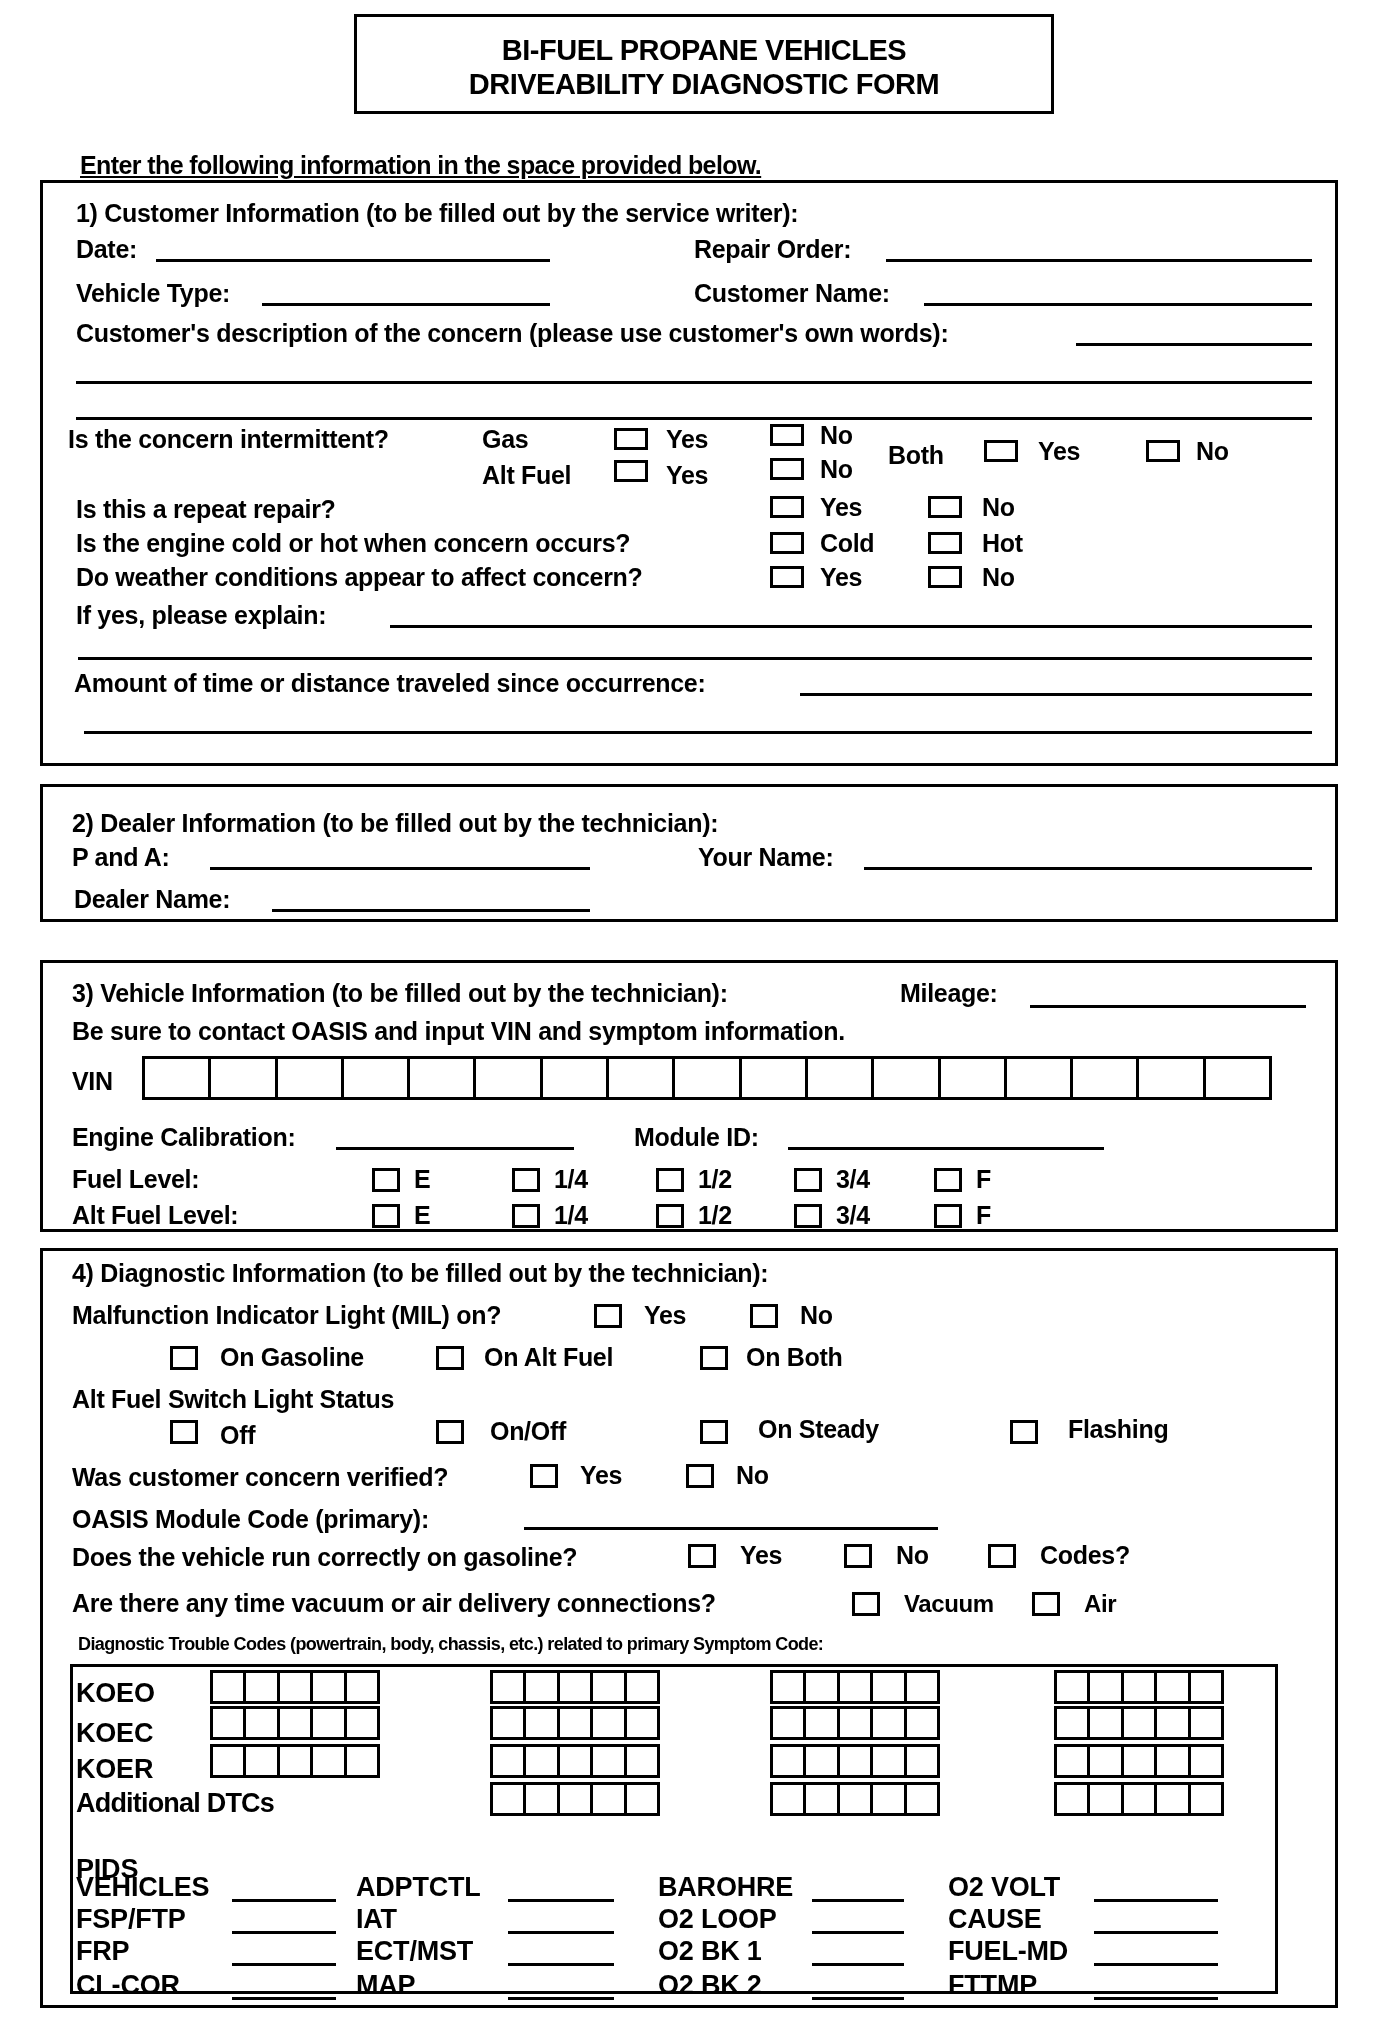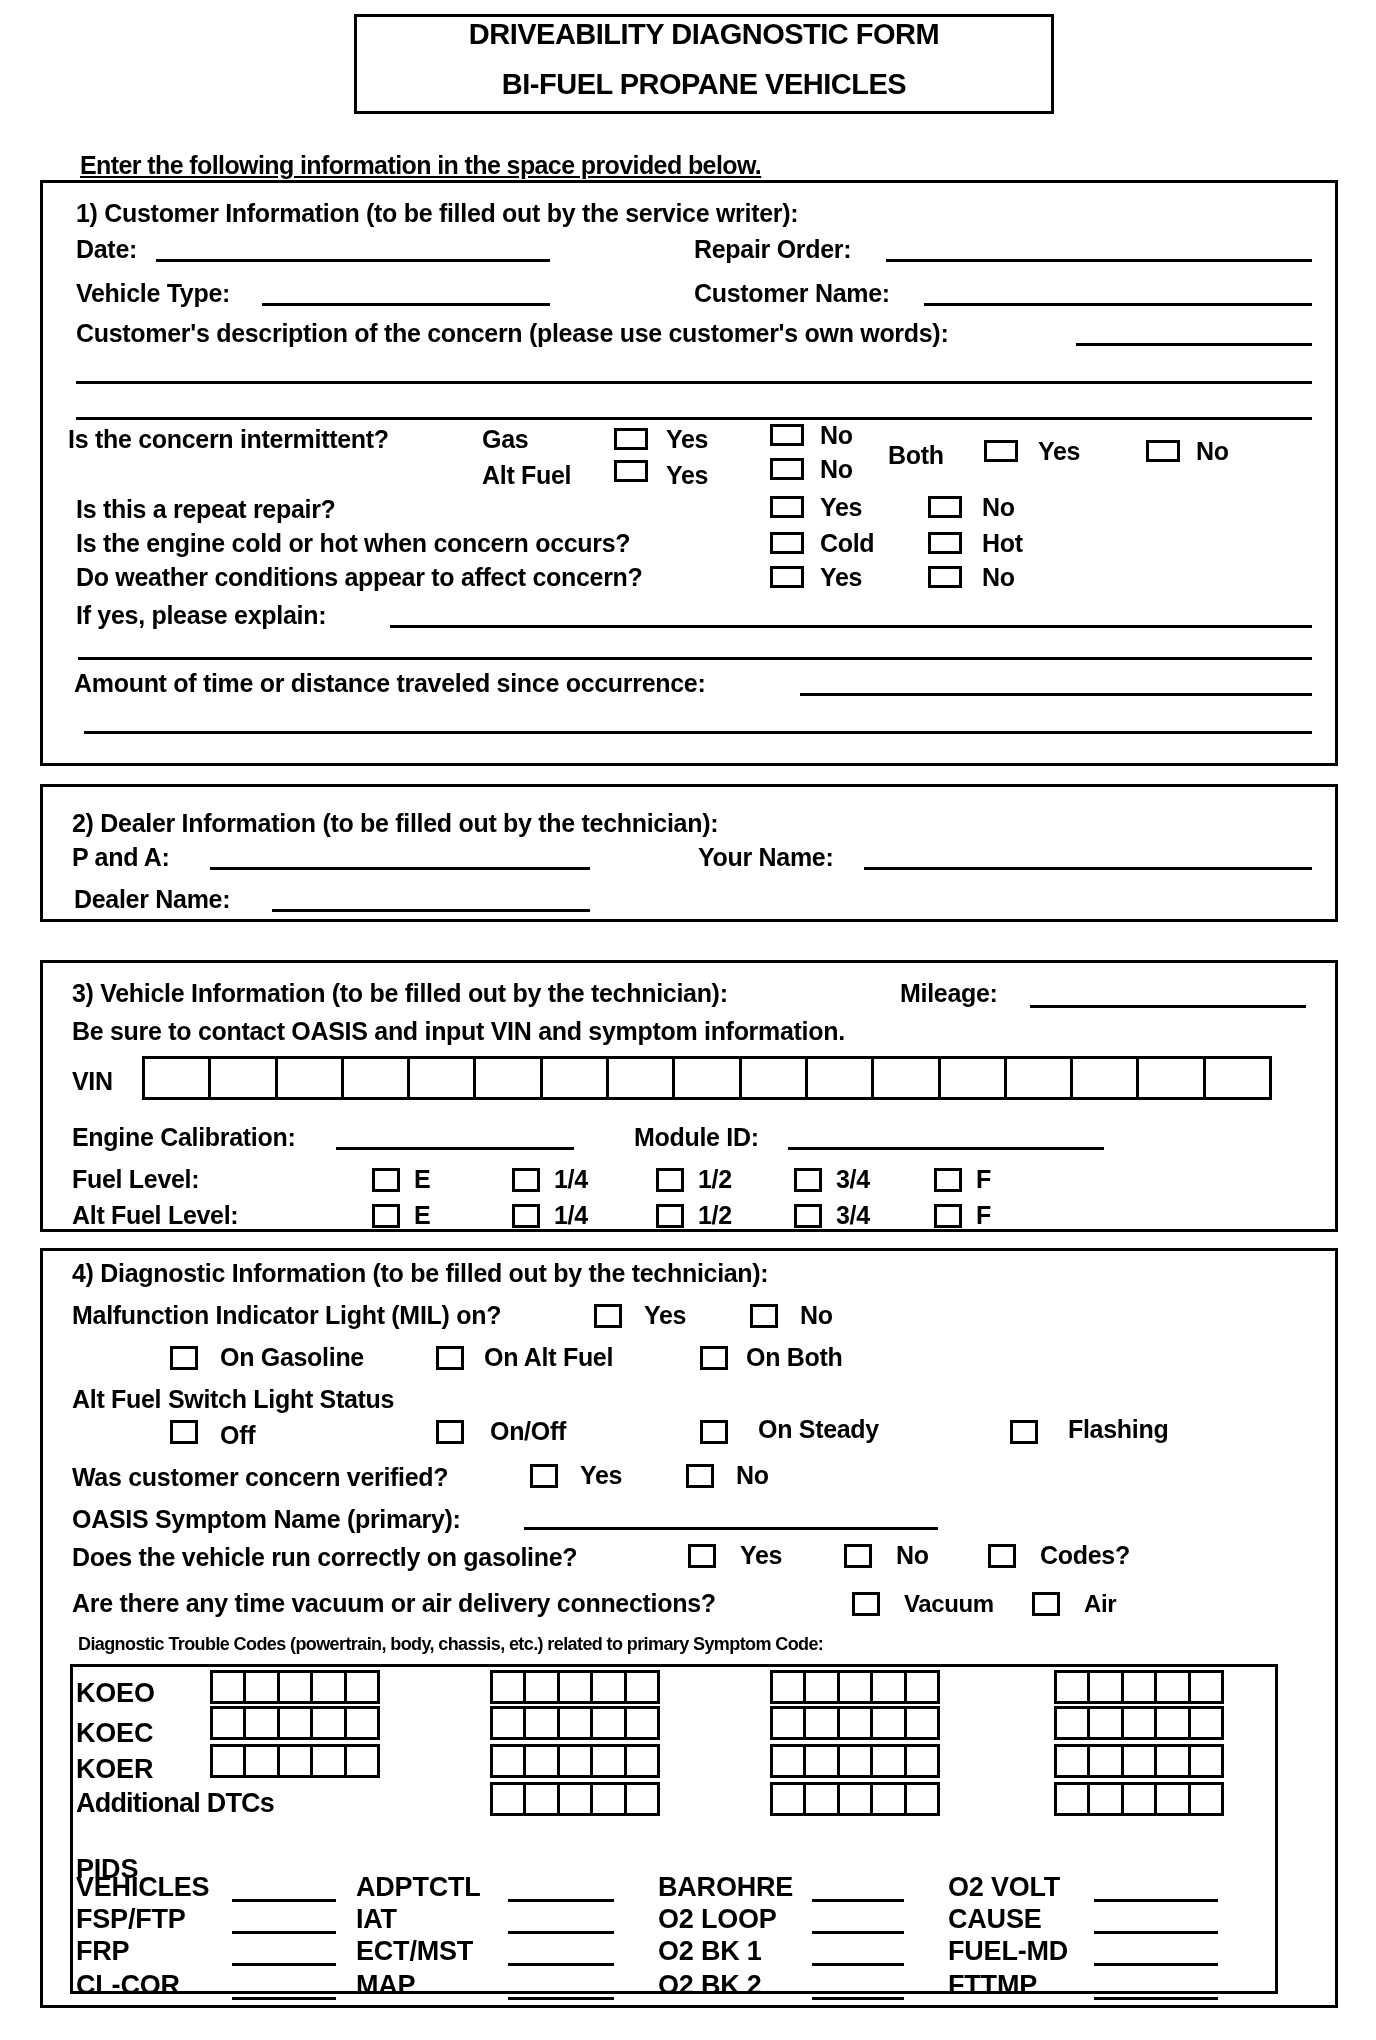--- a/index.html
+++ b/index.html
@@ -19,22 +19,22 @@
   .grid5 .cell:last-child { border-right:none; }
   .vin { position:absolute; display:flex; border:3px solid #000; box-sizing:border-box; height:44px; }
   .vin .cell { flex:1; border-right:3px solid #000; box-sizing:border-box; }
   .vin .cell:last-child { border-right:none; }
   .field { position:absolute; height:28px; border-bottom:3px solid #000; box-sizing:border-box; background:transparent; }
 </style>
 </head>
 <body>
 
 <div class="title-box">
+  <div style="margin-top:16px">BI-FUEL PROPANE VEHICLES</div>
   <div>DRIVEABILITY DIAGNOSTIC FORM</div>
-  <div style="margin-top:16px">BI-FUEL PROPANE VEHICLES</div>
 </div>
 
 <div class="abs t" style="left:80px;top:150px;text-decoration:underline;letter-spacing:-0.6px">Enter the following information in the space provided below.</div>
 
 <div class="box" style="left:40px;top:180px;width:1298px;height:586px"></div>
 <div class="abs t" style="left:76px;top:198px">1) Customer Information (to be filled out by the service writer):</div>
 
 <div class="abs t" style="left:76px;top:234px">Date:</div>
 <div class="field" style="left:156px;top:234px;width:394px"></div>
 <div class="abs t" style="left:694px;top:234px">Repair Order:</div>
@@ -188,21 +188,21 @@
 <div class="abs t" style="left:758px;top:1414px">On Steady</div>
 <div class="cb sq" style="left:1010px;top:1420px"></div>
 <div class="abs t" style="left:1068px;top:1414px">Flashing</div>
 
 <div class="abs t" style="left:72px;top:1462px">Was customer concern verified?</div>
 <div class="cb sq" style="left:530px;top:1464px"></div>
 <div class="abs t" style="left:580px;top:1460px">Yes</div>
 <div class="cb sq" style="left:686px;top:1464px"></div>
 <div class="abs t" style="left:736px;top:1460px">No</div>
 
-<div class="abs t" style="left:72px;top:1504px">OASIS Symptom Name (primary):</div>
+<div class="abs t" style="left:72px;top:1504px">OASIS Module Code (primary):</div>
 <div class="field" style="left:524px;top:1502px;width:414px"></div>
 
 <div class="abs t" style="left:72px;top:1542px">Does the vehicle run correctly on gasoline?</div>
 <div class="cb sq" style="left:688px;top:1544px"></div>
 <div class="abs t" style="left:740px;top:1540px">Yes</div>
 <div class="cb sq" style="left:844px;top:1544px"></div>
 <div class="abs t" style="left:896px;top:1540px">No</div>
 <div class="cb sq" style="left:988px;top:1544px"></div>
 <div class="abs t" style="left:1040px;top:1540px">Codes?</div>
 

